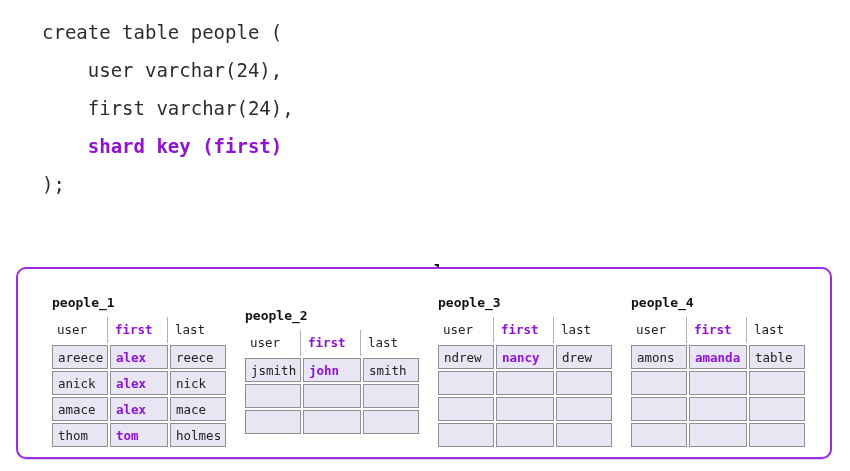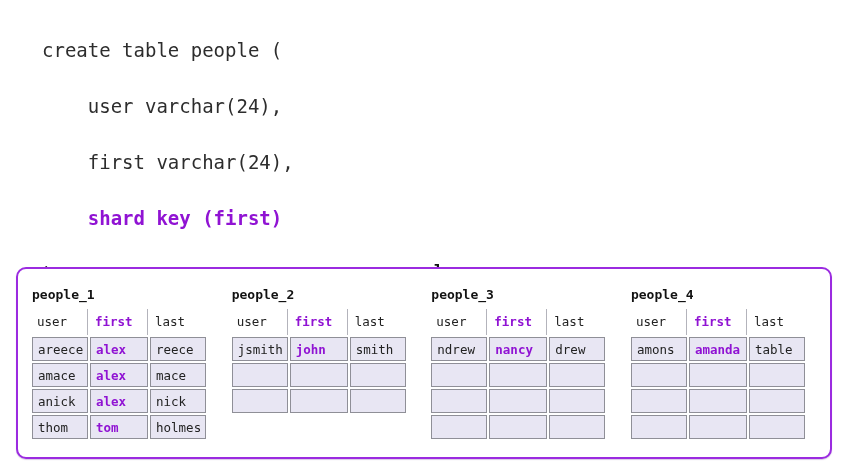--- a/index.html
+++ b/index.html
@@ -19,21 +19,21 @@
     position: relative;
   }
   
   .code-block {
     position: absolute;
     left: 42px; top: 13px;
     font-size: 19px;
     line-height: 38px;
     color: var(--code-color);
   }
-  .code-line { white-space: pre; margin-top: 18px; }
+  .code-line { white-space: pre; }
   .code-line.highlight {
     color: var(--accent);
     font-weight: bold;
   }
   
   .diagram-title {
     position: absolute;
     left: 0; top: 262px;
     width: 850px;
     text-align: center;
@@ -44,22 +44,22 @@
   .shard-box {
     position: absolute;
     left: 16px; top: 267px;
     width: 816px; height: 192px;
     border: 2px solid var(--box-border);
     border-radius: 10px;
     background: #ffffff;
     box-shadow: 0 1px 1px rgba(100, 40, 150, 0.25);
     display: flex;
     justify-content: space-between;
-    align-items: flex-start;
-    padding: 18px 23px 0 12px;
+    align-items: center;
+    padding: 18px 23px 0 32px;
   }
   .shard {
     width: 178px;
   }
   .shard-title {
     font-size: 13px;
     font-weight: bold;
     color: #121212;
     margin-bottom: 5px;
     padding-left: 2px;
@@ -137,30 +137,30 @@
           <th>last</th>
         </tr>
       </thead>
       <tbody>
         <tr>
           <td>areece</td>
           <td class="col-first">alex</td>
           <td>reece</td>
         </tr>
         <tr>
+          <td>anick</td>
+          <td class="col-first">alex</td>
+          <td>nick</td>
+        </tr>
+        <tr>
           <td>amace</td>
           <td class="col-first">alex</td>
           <td>mace</td>
         </tr>
         <tr>
-          <td>anick</td>
-          <td class="col-first">alex</td>
-          <td>nick</td>
-        </tr>
-        <tr>
           <td>thom</td>
           <td class="col-first">tom</td>
           <td>holmes</td>
         </tr>
       </tbody>
     </table>
   </div>
 
   <div class="shard">
     <div class="shard-title">people_2</div>

